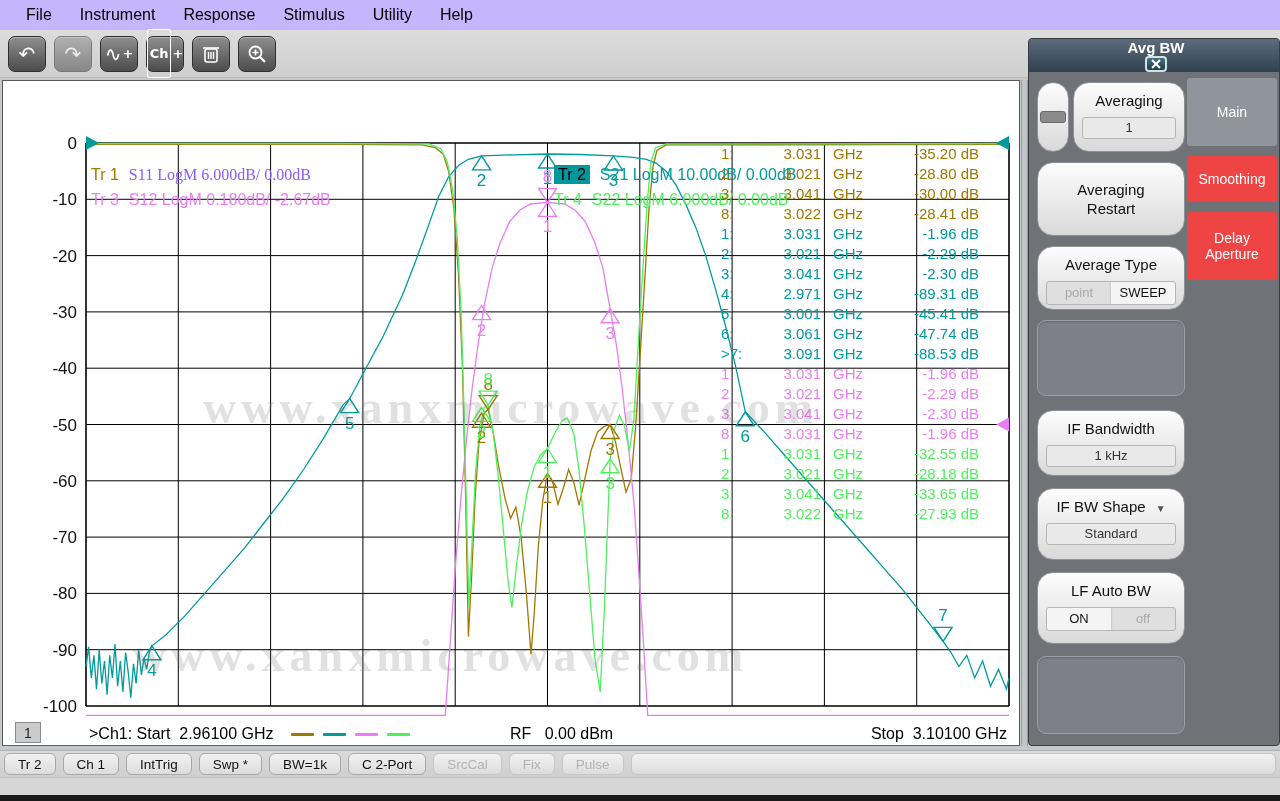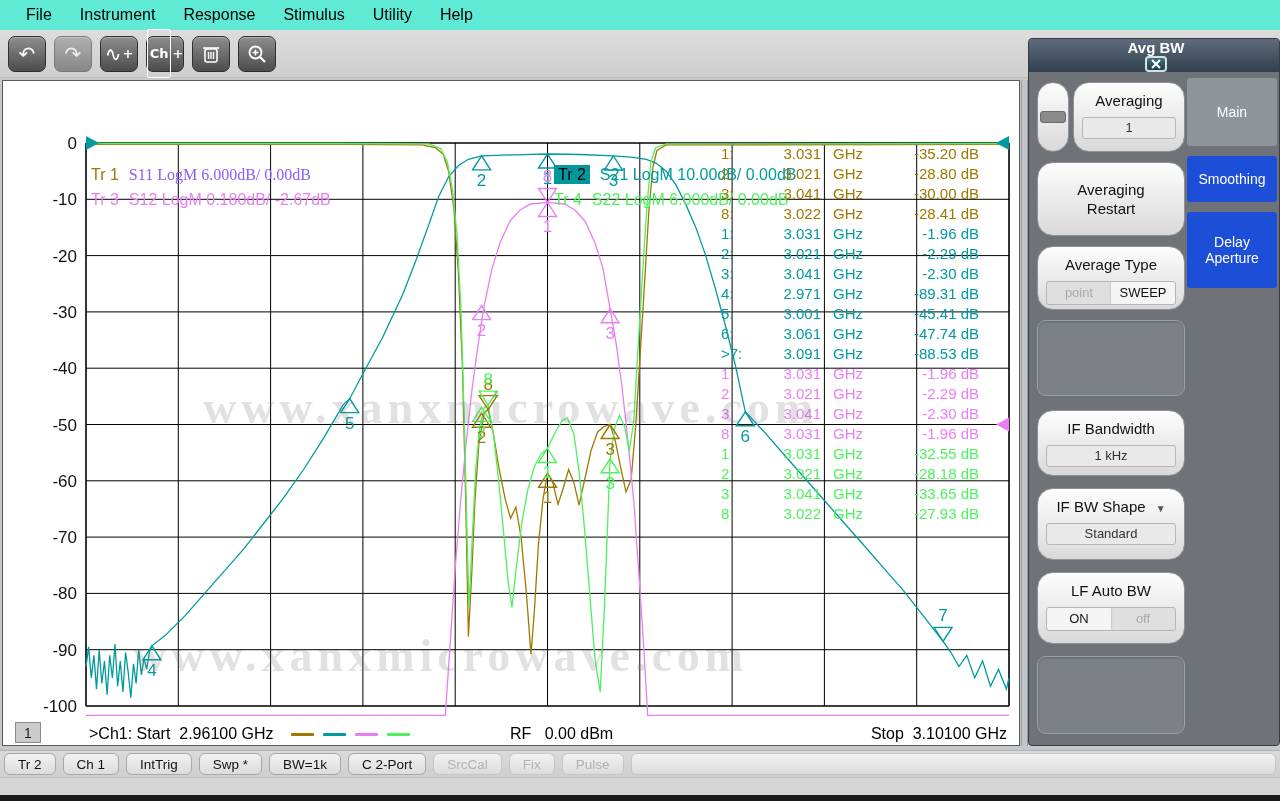--- a/index.html
+++ b/index.html
@@ -1,21 +1,21 @@
 <!DOCTYPE html>
 <html><head>
 <meta charset="utf-8">
 <style>
   * { margin:0; padding:0; box-sizing:border-box; }
   html,body { width:1280px; height:801px; overflow:hidden;
     font-family:"Liberation Sans", sans-serif; background:#c6c9cc; position:relative; }
 
   
   .menubar { position:absolute; left:0; top:0; width:1280px; height:30px;
-    background:#5eead4; display:flex; align-items:center; padding-left:12px; gap:0; }
+    background:#c4b5fd; display:flex; align-items:center; padding-left:12px; gap:0; }
   .menubar .mitem { font-size:16px; color:#000; padding:4px 14px; cursor:default; }
 
   
   .toolbar { position:absolute; left:0; top:30px; width:1280px; height:48px;
     background:linear-gradient(#dcdcdc,#cfcfcf); display:flex; align-items:center;
     padding-left:8px; gap:8px; border-bottom:1px solid #bdbdbd; }
   .tbtn { width:38px; height:36px; border-radius:7px; border:1px solid #2f2f2f;
     background:linear-gradient(#8e8e8e,#4c4c4c); color:#fff; display:flex;
     align-items:center; justify-content:center; font-size:20px;
     font-family:"DejaVu Sans", sans-serif; box-shadow:inset 0 1px 0 rgba(255,255,255,.35); }
@@ -78,21 +78,21 @@
   .ptoggle { margin:8px 8px 9px 8px; height:24px; display:flex;
     background:#dfdfdf; border:1px solid #b5b5b5; border-radius:3px; overflow:hidden;
     font-size:13px; line-height:22px; }
   .ptoggle .seg { flex:1; color:#a9a9a9; }
   .ptoggle .seg.sel { background:#f4f4f4; color:#111; box-shadow:0 0 2px rgba(0,0,0,.25); }
   .pblank { background:#7d8187; border:1px solid #9ba0a6; border-radius:9px;
     box-shadow:inset 0 1px 2px rgba(0,0,0,.2); }
   .ptabs { position:absolute; left:158px; top:6px; width:90px; }
   .ptab { color:#fff; font-size:14px; display:flex; align-items:center;
     justify-content:center; text-align:center; border-radius:3px; margin-bottom:10px;
-    background:#1d4ed8; }
+    background:#ef4444; }
   .ptab.active { background:#90959c; }
   .ddarrow { display:inline-block; margin-left:10px; font-size:10px; color:#555; }
   .ledpill { width:26px; height:12px; background:#8b8b8b; border:1px solid #6a6a6a;
     border-radius:3px; margin:0 auto; }
 
   
   .statusbar { position:absolute; left:0; top:750px; width:1280px; height:27px;
     background:linear-gradient(#dadada,#cfcfcf); border-top:1px solid #b0b0b0;
     display:flex; align-items:center; gap:7px; padding:0 4px; }
   .sbtn { height:22px; padding:0 13px; border:1px solid #a8a8a8; border-radius:6px;
@@ -426,21 +426,21 @@
         <div class="ptoggle">
           <span class="seg sel">ON</span>
           <span class="seg">off</span>
         </div>
       </div>
       <div class="pblank" style="height:78px; margin-top:12px;"></div>
     </div>
     <div class="ptabs">
       <div class="ptab active" style="height:68px;">Main</div>
       <div class="ptab" style="height:46px;">Smoothing</div>
-      <div class="ptab" style="height:76px; padding:0 6px;">Delay Aperture</div>
+      <div class="ptab" style="height:68px; padding:0 6px;">Delay Aperture</div>
     </div>
   </div>
 </div>
 
 <div class="statusbar">
   <div class="sbtn">Tr 2</div>
   <div class="sbtn">Ch 1</div>
   <div class="sbtn">IntTrig</div>
   <div class="sbtn">Swp *</div>
   <div class="sbtn">BW=1k</div>

